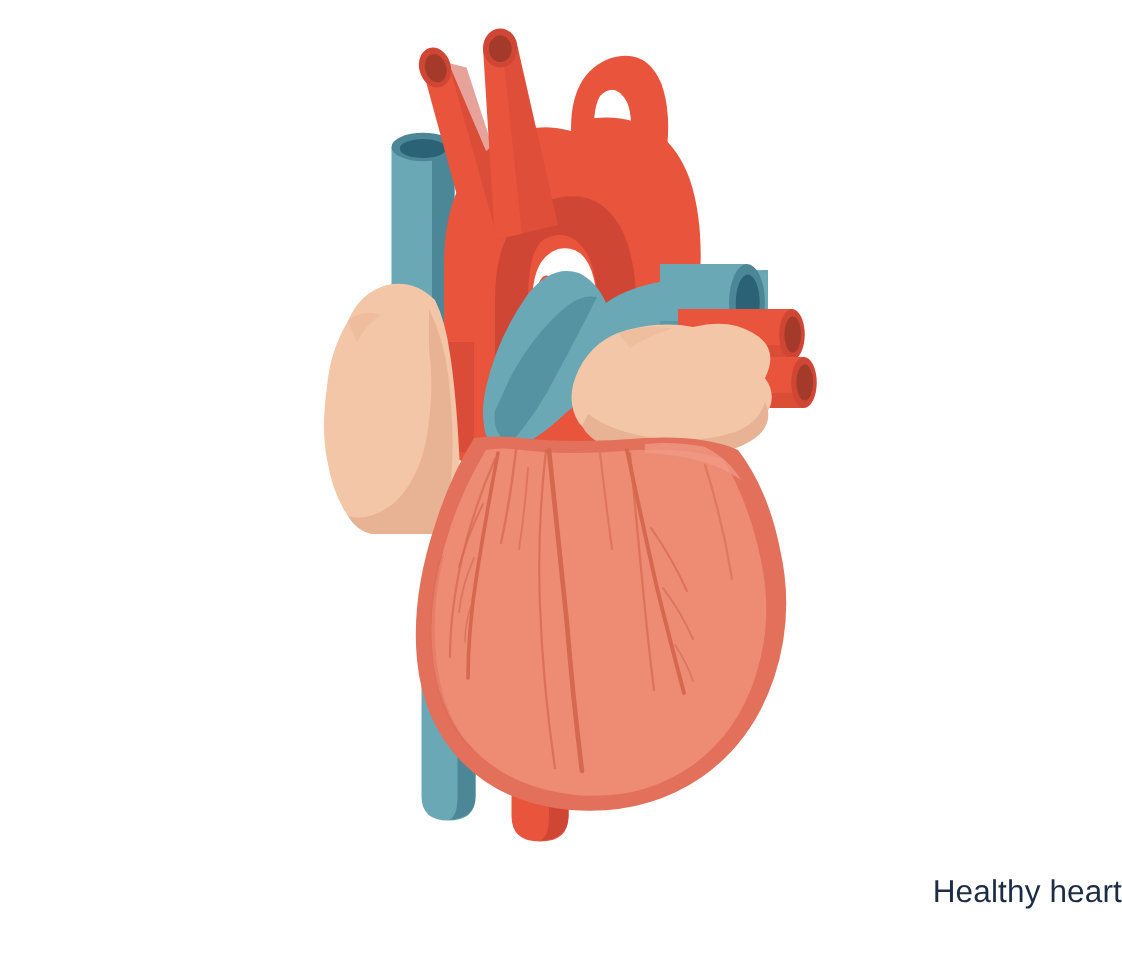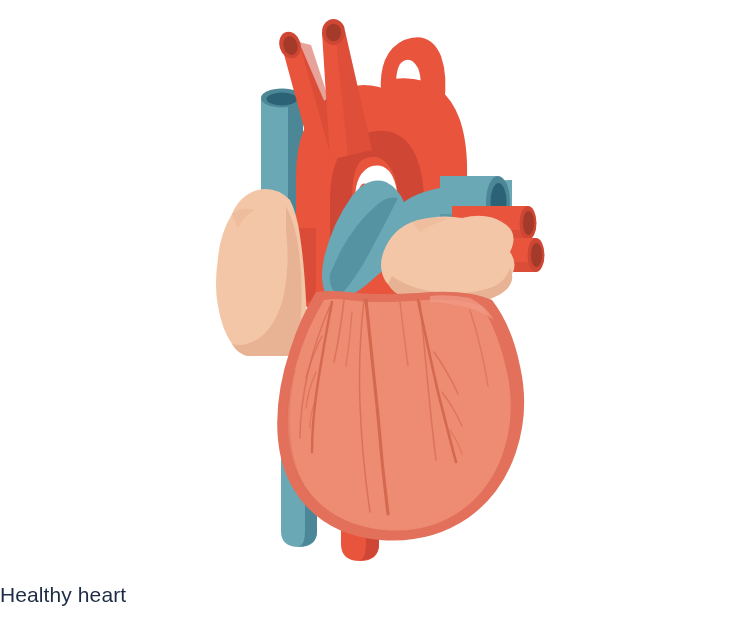--- a/index.html
+++ b/index.html
@@ -26,21 +26,21 @@
     top: 0;
     width: 748px;
     height: 580px;
     display: block;
   }
   #figure-caption {
     position: absolute;
     left: 0;
     top: 583px;
     width: 748px;
-    text-align: left;
+    text-align: right;
     font-family: "Liberation Sans", sans-serif;
     font-size: 21px;
     font-weight: 400;
     letter-spacing: 0.1px;
     color: #1d2c45;
     white-space: nowrap;
   }
 </style>
 </head>
 <body>

